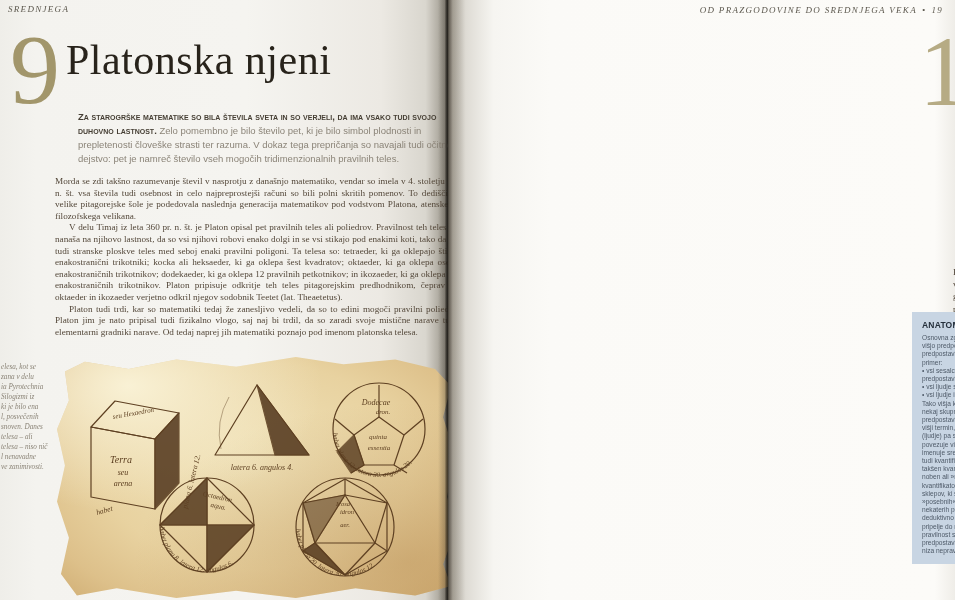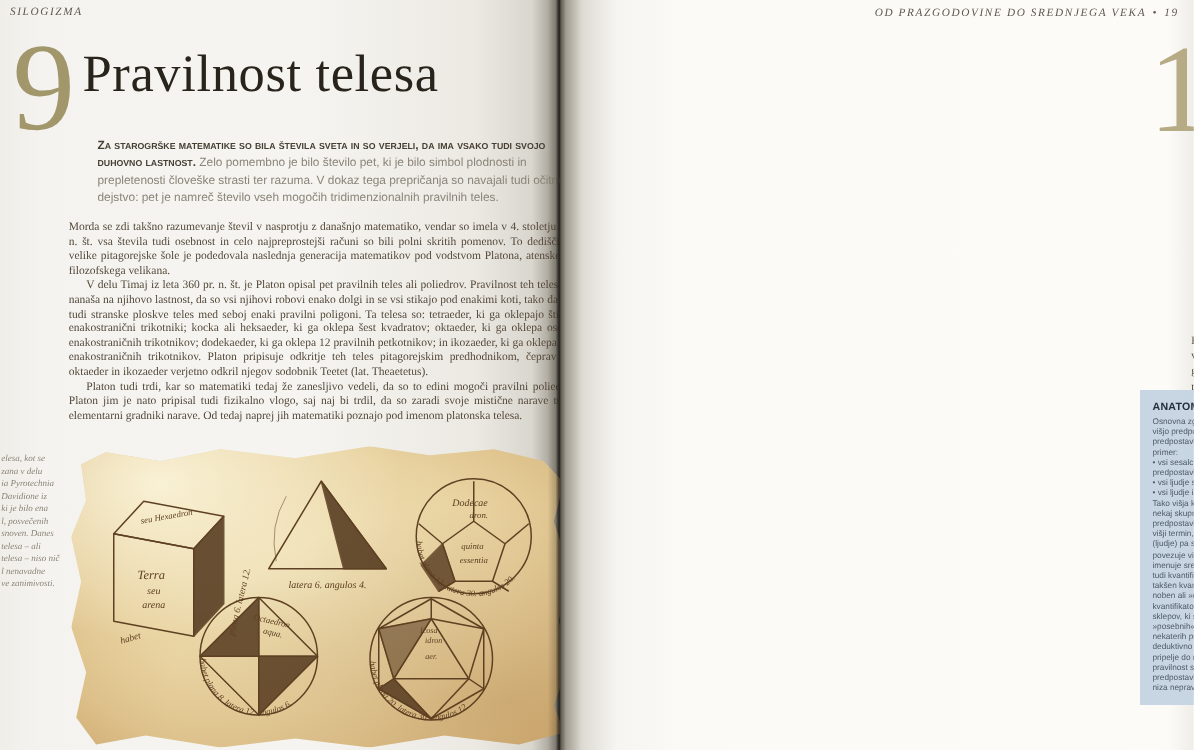--- a/index.html
+++ b/index.html
@@ -57,36 +57,36 @@
     background:#c8d5e3; font-family:"Liberation Sans","DejaVu Sans",sans-serif; }
   .sb-title { font-size:8.5px; font-weight:bold; color:#242f3b; letter-spacing:.2px; margin-bottom:4px; }
   .sb-body  { font-size:6.6px; line-height:8.2px; color:#4e5a68; }
 </style>
 </head>
 <body>
 
 <div class="spread">
 
   <section class="page page-left">
-    <div class="hdr hdr-left">SILOGIZMA</div>
+    <div class="hdr hdr-left">SREDNJEGA</div>
     <div class="chnum chnum-left">9</div>
-    <h1 class="title title-left">Pravilnost telesa</h1>
+    <h1 class="title title-left">Platonska njeni</h1>
 
     <p class="intro intro-left"><span class="lead">Za starogrške matematike so bila števila sveta in so verjeli, da ima vsako tudi svojo duhovno lastnost.</span> <span>Zelo pomembno je bilo število pet, ki je bilo simbol plodnosti in prepletenosti človeške strasti ter razuma. V dokaz tega prepričanja so navajali tudi očitno dejstvo: pet je namreč število vseh mogočih tridimenzionalnih pravilnih teles.</span></p>
 
     <div class="body-left">
       <p>Morda se zdi takšno razumevanje števil v nasprotju z današnjo matematiko, vendar so imela v 4. stoletju pr. n. št. vsa števila tudi osebnost in celo najpreprostejši računi so bili polni skritih pomenov. To dediščino velike pitagorejske šole je podedovala naslednja generacija matematikov pod vodstvom Platona, atenskega filozofskega velikana.</p>
       <p class="ind">V delu Timaj iz leta 360 pr. n. št. je Platon opisal pet pravilnih teles ali poliedrov. Pravilnost teh teles se nanaša na njihovo lastnost, da so vsi njihovi robovi enako dolgi in se vsi stikajo pod enakimi koti, tako da so tudi stranske ploskve teles med seboj enaki pravilni poligoni. Ta telesa so: tetraeder, ki ga oklepajo štirje enakostranični trikotniki; kocka ali heksaeder, ki ga oklepa šest kvadratov; oktaeder, ki ga oklepa osem enakostraničnih trikotnikov; dodekaeder, ki ga oklepa 12 pravilnih petkotnikov; in ikozaeder, ki ga oklepa 20 enakostraničnih trikotnikov. Platon pripisuje odkritje teh teles pitagorejskim predhodnikom, čeprav je oktaeder in ikozaeder verjetno odkril njegov sodobnik Teetet (lat. Theaetetus).</p>
       <p class="ind">Platon tudi trdi, kar so matematiki tedaj že zanesljivo vedeli, da so to edini mogoči pravilni poliedri. Platon jim je nato pripisal tudi fizikalno vlogo, saj naj bi trdil, da so zaradi svoje mistične narave tudi elementarni gradniki narave. Od tedaj naprej jih matematiki poznajo pod imenom platonska telesa.</p>
     </div>
 
     <div class="caption-left prelines">elesa, kot se
 zana v delu
 ia Pyrotechnia
-Davidione iz
+Silogizmi iz
 ki je bilo ena
 l, posvečenih
 snoven. Danes
 telesa – ali
 telesa – niso nič
 l nenavadne
 ve zanimivosti.</div>
 
     <div class="parchment">
       <svg width="398" height="241" viewBox="0 0 398 241">

